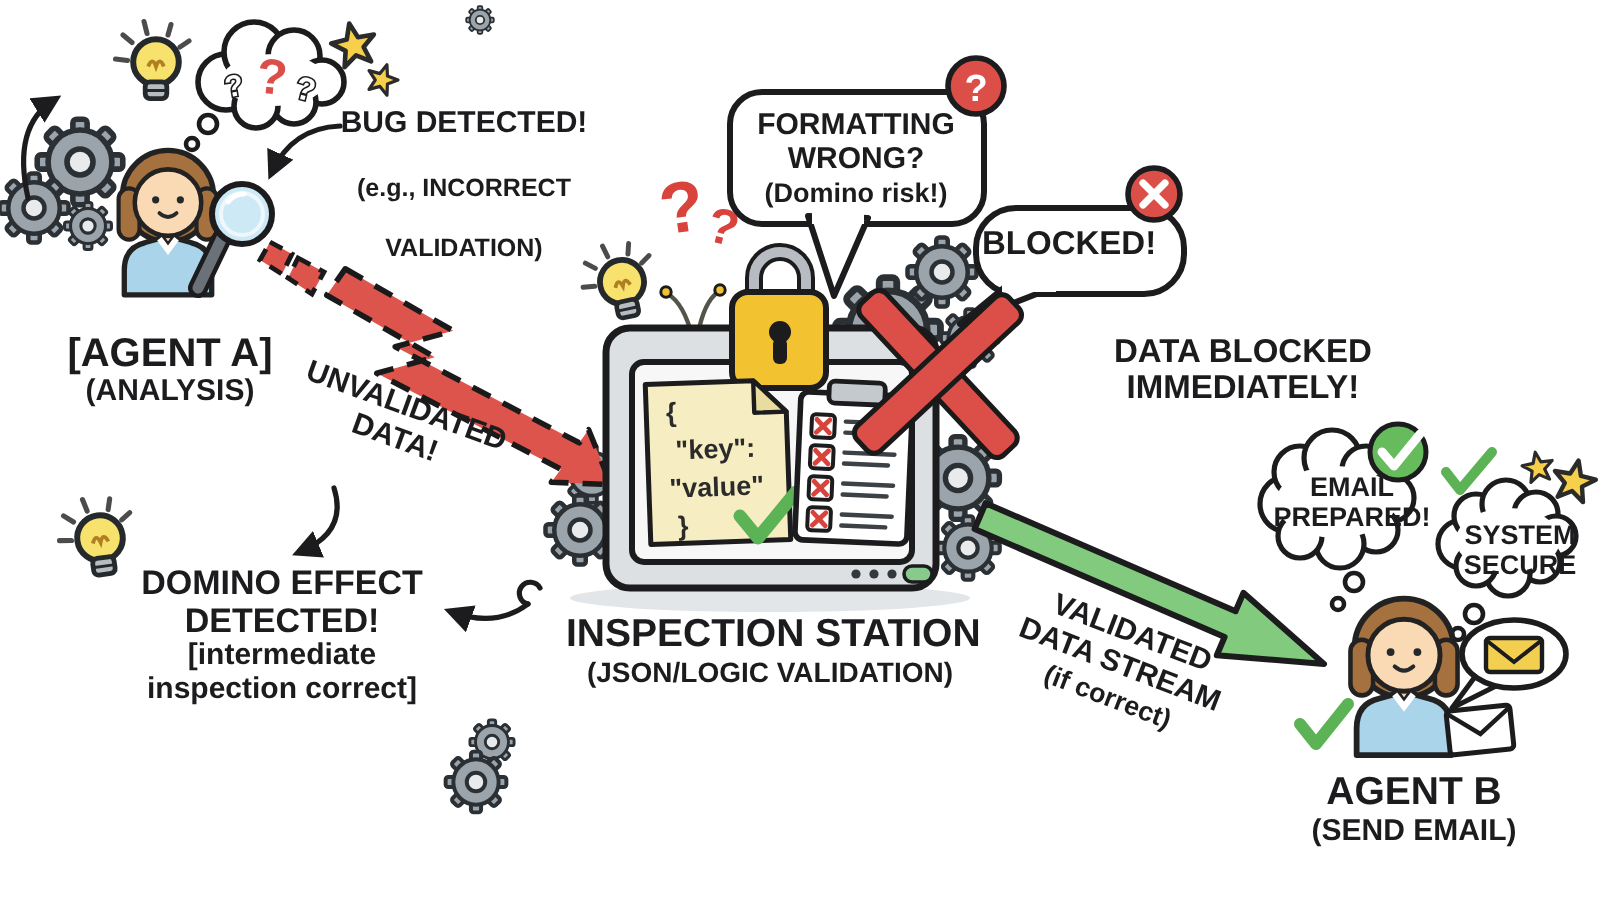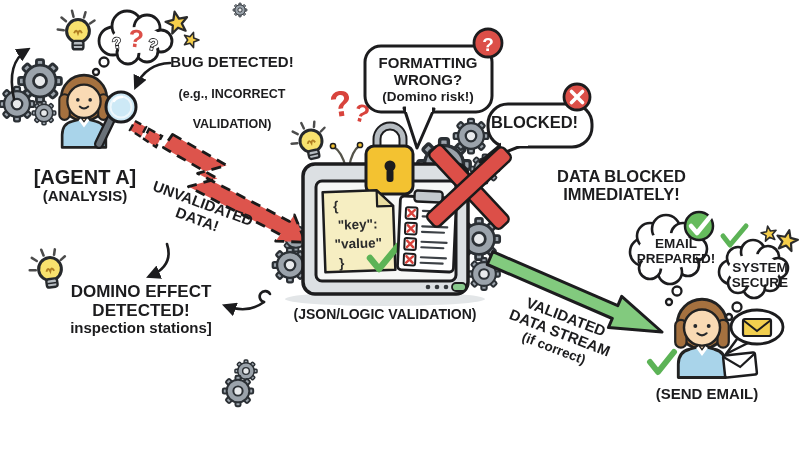--- a/index.html
+++ b/index.html
@@ -307,34 +307,37 @@
 </div>
 
 <div class="t rot20" style="left:138px;top:195px;width:124px;">
   <span class="s15">UNVALIDATED</span>
   <span class="s15">DATA!</span>
 </div>
 
 <div class="t" style="left:48px;top:282px;width:186px;">
   <span class="s17">DOMINO EFFECT</span>
   <span class="s17">DETECTED!</span>
-  <span class="s15">inspection stations]</span>
+  <span class="s15">[intermediate</span>
+  <span class="s15">inspection correct]</span>
 </div>
 
 <div class="t" style="left:283px;top:307px;width:204px;">
+  <span class="s19">INSPECTION STATION</span>
   <span class="s14">(JSON/LOGIC VALIDATION)</span>
 </div>
 
 <div class="t rot21" style="left:488px;top:308px;width:144px;">
   <span class="s15">VALIDATED</span>
   <span class="s15">DATA STREAM</span>
   <span class="s13">(if correct)</span>
 </div>
 
 <div class="t" style="left:645px;top:386px;width:124px;">
+  <span class="s19">AGENT B</span>
   <span class="s15">(SEND EMAIL)</span>
 </div>
 
 <div class="t" style="left:720px;top:260px;width:80px;">
   <span class="s13">SYSTEM</span>
   <span class="s13">SECURE</span>
 </div>
 
 <div class="t" style="left:634px;top:236px;width:84px;">
   <span class="s13">EMAIL</span>

